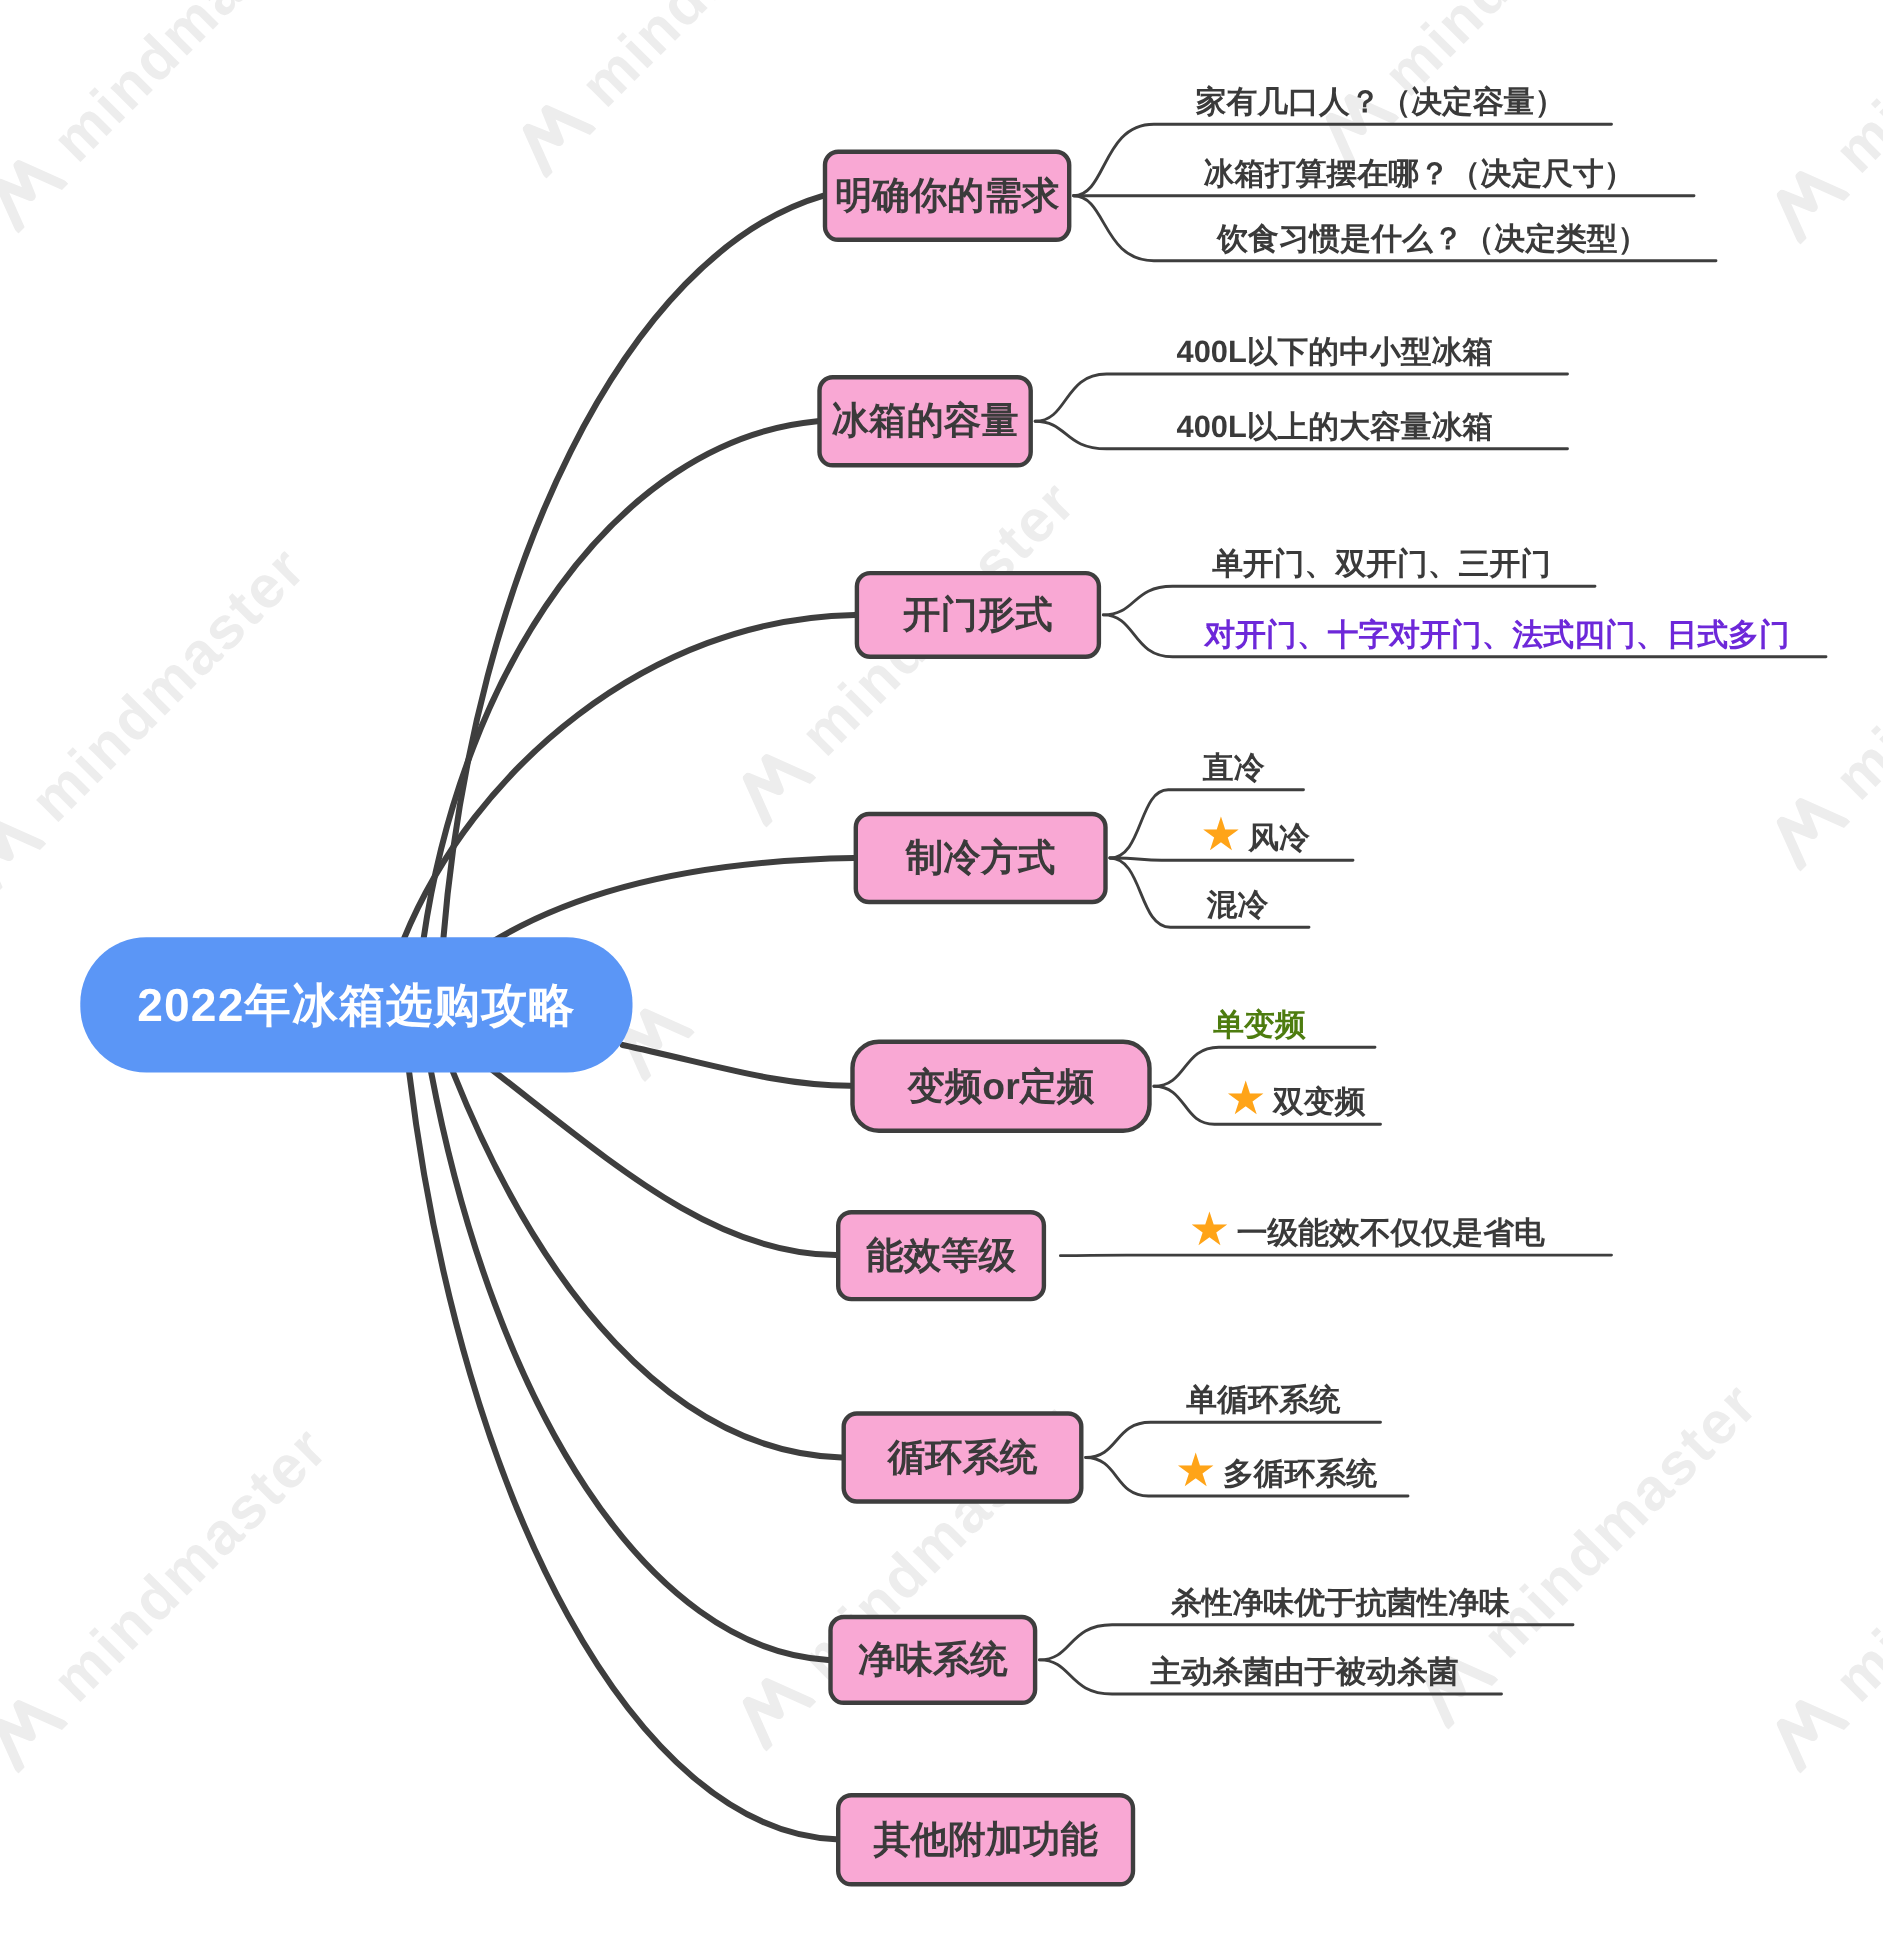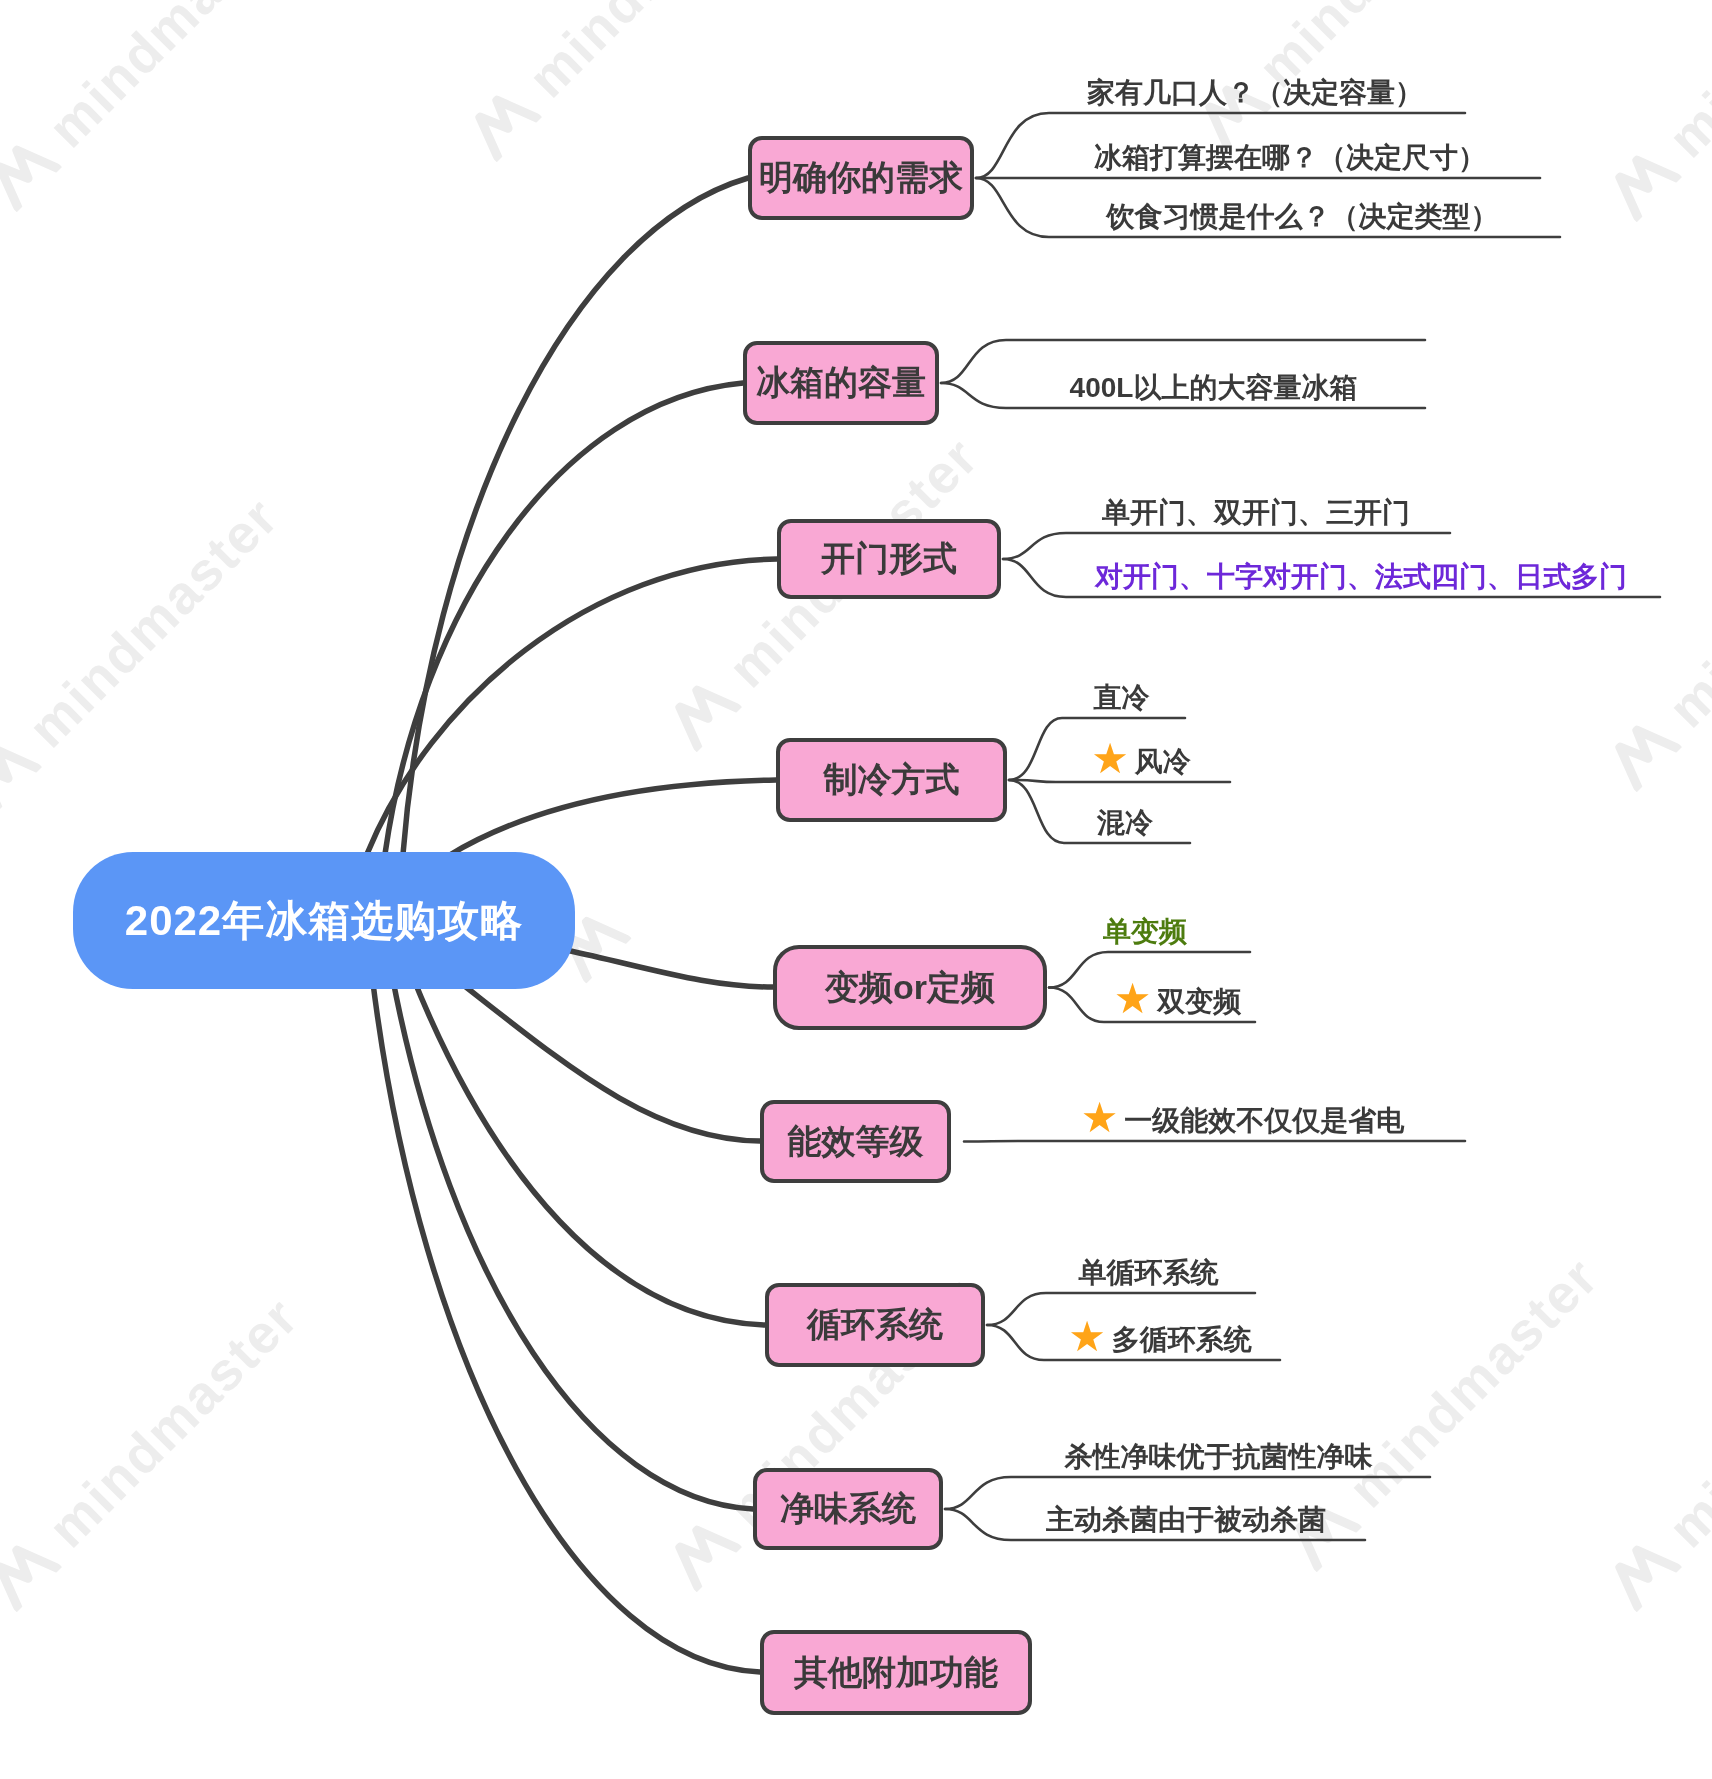--- a/index.html
+++ b/index.html
@@ -119,38 +119,41 @@
       <path d="M 1009,780 C 1039,780 1035,782 1056,782 L 1230,782" fill="none" stroke="#3E3E3E" stroke-width="2.6" stroke-linecap="round"></path>
       <path d="M 1009,780 C 1039,780 1035,843 1064,843 L 1190,843" fill="none" stroke="#3E3E3E" stroke-width="2.6" stroke-linecap="round"></path>
       <path d="M 1049,987.5 C 1079,987.5 1075,952 1108,952 L 1250,952" fill="none" stroke="#3E3E3E" stroke-width="2.6" stroke-linecap="round"></path>
       <path d="M 1049,987.5 C 1079,987.5 1075,1022 1104,1022 L 1255,1022" fill="none" stroke="#3E3E3E" stroke-width="2.6" stroke-linecap="round"></path>
       <path d="M 964,1141.5 C 994,1141.5 990,1141 1024,1141 L 1465,1141" fill="none" stroke="#3E3E3E" stroke-width="2.6" stroke-linecap="round"></path>
       <path d="M 987,1325 C 1017,1325 1013,1293 1046,1293 L 1255,1293" fill="none" stroke="#3E3E3E" stroke-width="2.6" stroke-linecap="round"></path>
       <path d="M 987,1325 C 1017,1325 1013,1360 1044,1360 L 1280,1360" fill="none" stroke="#3E3E3E" stroke-width="2.6" stroke-linecap="round"></path>
       <path d="M 945,1509 C 975,1509 971,1477 1011,1477 L 1430,1477" fill="none" stroke="#3E3E3E" stroke-width="2.6" stroke-linecap="round"></path>
       <path d="M 945,1509 C 975,1509 971,1540 1011,1540 L 1365,1540" fill="none" stroke="#3E3E3E" stroke-width="2.6" stroke-linecap="round"></path>
     </svg>
-<div class="central" style="left: 73px; top: 852px; width: 502px; height: 137px; background: rgb(91, 150, 246); color: rgb(255, 255, 255);">2022年冰箱选购攻略</div>
+<div class="central" style="left: 73px; top: 852px; width: 502px; height: 123px; background: rgb(91, 150, 246); color: rgb(255, 255, 255);">2022年冰箱选购攻略</div>
     <div class="topic" style="left: 748px; top: 136px; width: 226px; height: 84px; border-color: rgb(62, 62, 62); color: rgb(58, 58, 58);">明确你的需求</div>
     <div class="topic" style="left: 743px; top: 341px; width: 196px; height: 84px; border-color: rgb(62, 62, 62); color: rgb(58, 58, 58);">冰箱的容量</div>
     <div class="topic" style="left: 777px; top: 519px; width: 224px; height: 80px; border-color: rgb(62, 62, 62); color: rgb(58, 58, 58);">开门形式</div>
     <div class="topic" style="left: 776px; top: 738px; width: 231px; height: 84px; border-color: rgb(62, 62, 62); color: rgb(58, 58, 58);">制冷方式</div>
     <div class="topic" style="left: 773px; top: 945px; width: 274px; height: 85px; border-color: rgb(62, 62, 62); color: rgb(58, 58, 58); border-radius: 26px;">变频or定频</div>
     <div class="topic" style="left: 760px; top: 1100px; width: 191px; height: 83px; border-color: rgb(62, 62, 62); color: rgb(58, 58, 58);">能效等级</div>
     <div class="topic" style="left: 765px; top: 1283px; width: 220px; height: 84px; border-color: rgb(62, 62, 62); color: rgb(58, 58, 58);">循环系统</div>
     <div class="topic" style="left: 753px; top: 1468px; width: 190px; height: 82px; border-color: rgb(62, 62, 62); color: rgb(58, 58, 58);">净味系统</div>
     <div class="topic" style="left: 760px; top: 1630px; width: 272px; height: 85px; border-color: rgb(62, 62, 62); color: rgb(58, 58, 58);">其他附加功能</div>
     <div class="child" style="left: 1045px; top: 68px; width: 420px; height: 41px; color: rgb(58, 58, 58);">
       <span>家有几口人？（决定容量）</span>
     </div>
     <div class="child" style="left: 1040px; top: 133px; width: 500px; height: 41px; color: rgb(58, 58, 58);">
       <span>冰箱打算摆在哪？（决定尺寸）</span>
     </div>
     <div class="child" style="left: 1045px; top: 192px; width: 515px; height: 41px; color: rgb(58, 58, 58);">
       <span>饮食习惯是什么？（决定类型）</span>
+    </div>
+    <div class="child" style="left: 1002px; top: 295px; width: 423px; height: 41px; color: rgb(58, 58, 58);">
+      <span>400L以下的中小型冰箱</span>
     </div>
     <div class="child" style="left: 1002px; top: 363px; width: 423px; height: 41px; color: rgb(58, 58, 58);">
       <span>400L以上的大容量冰箱</span>
     </div>
     <div class="child" style="left: 1062px; top: 488px; width: 388px; height: 41px; color: rgb(58, 58, 58);">
       <span>单开门、双开门、三开门</span>
     </div>
     <div class="child" style="left: 1062px; top: 552px; width: 598px; height: 41px; color: #6d28d9;">
       <span>对开门、十字对开门、法式四门、日式多门</span>
     </div>

